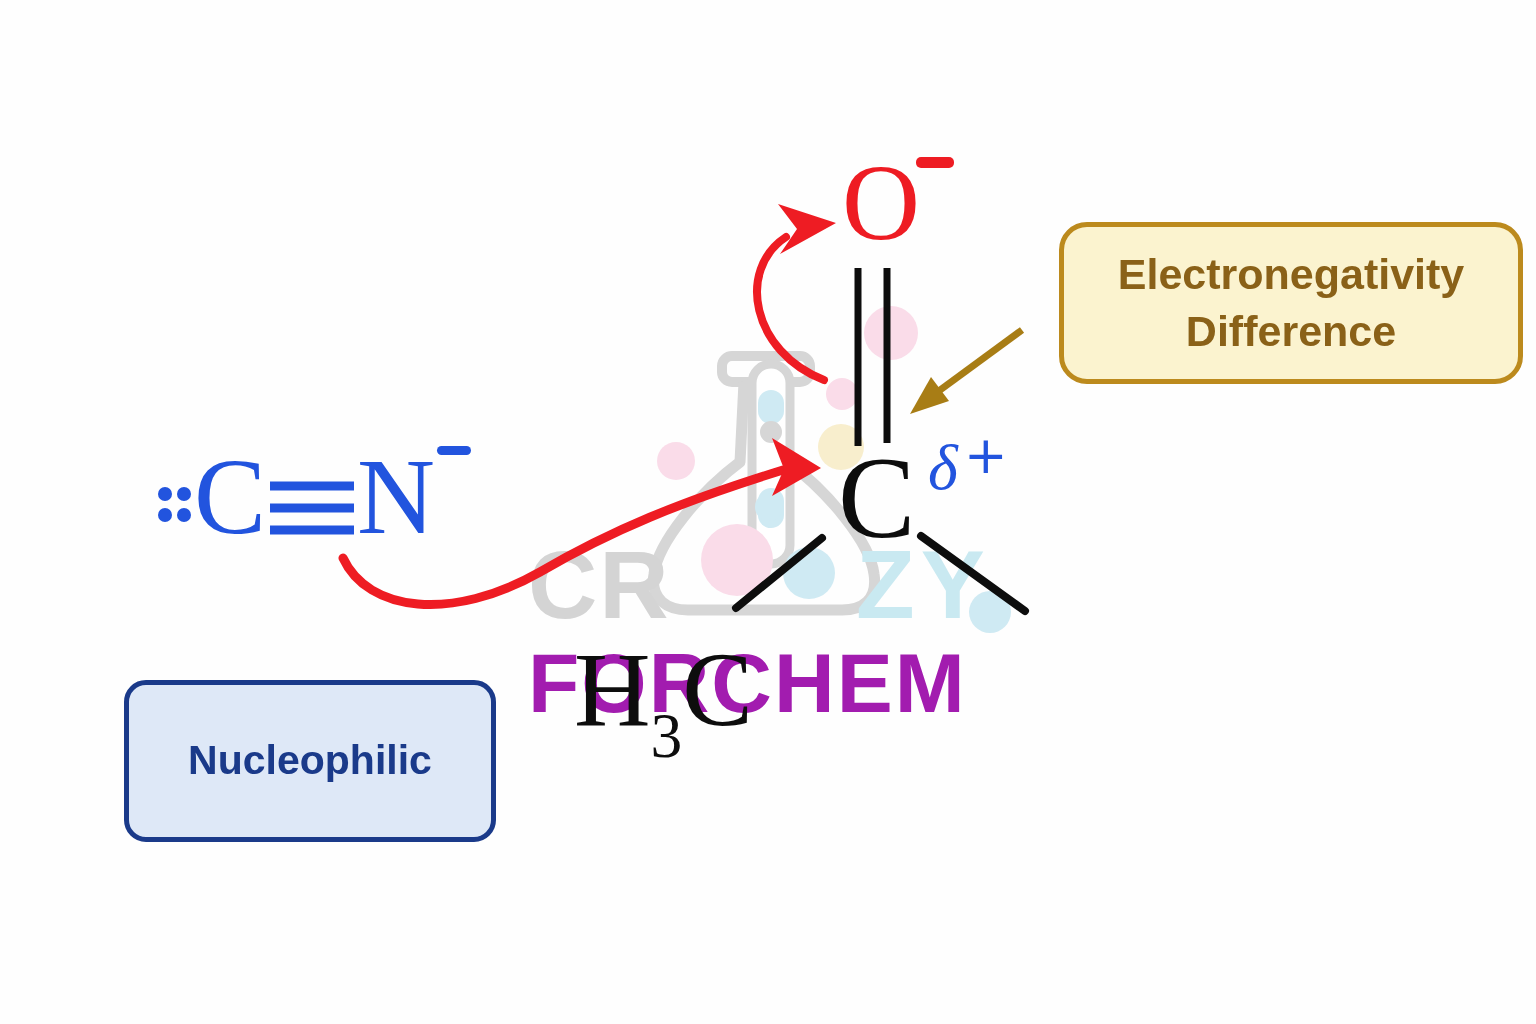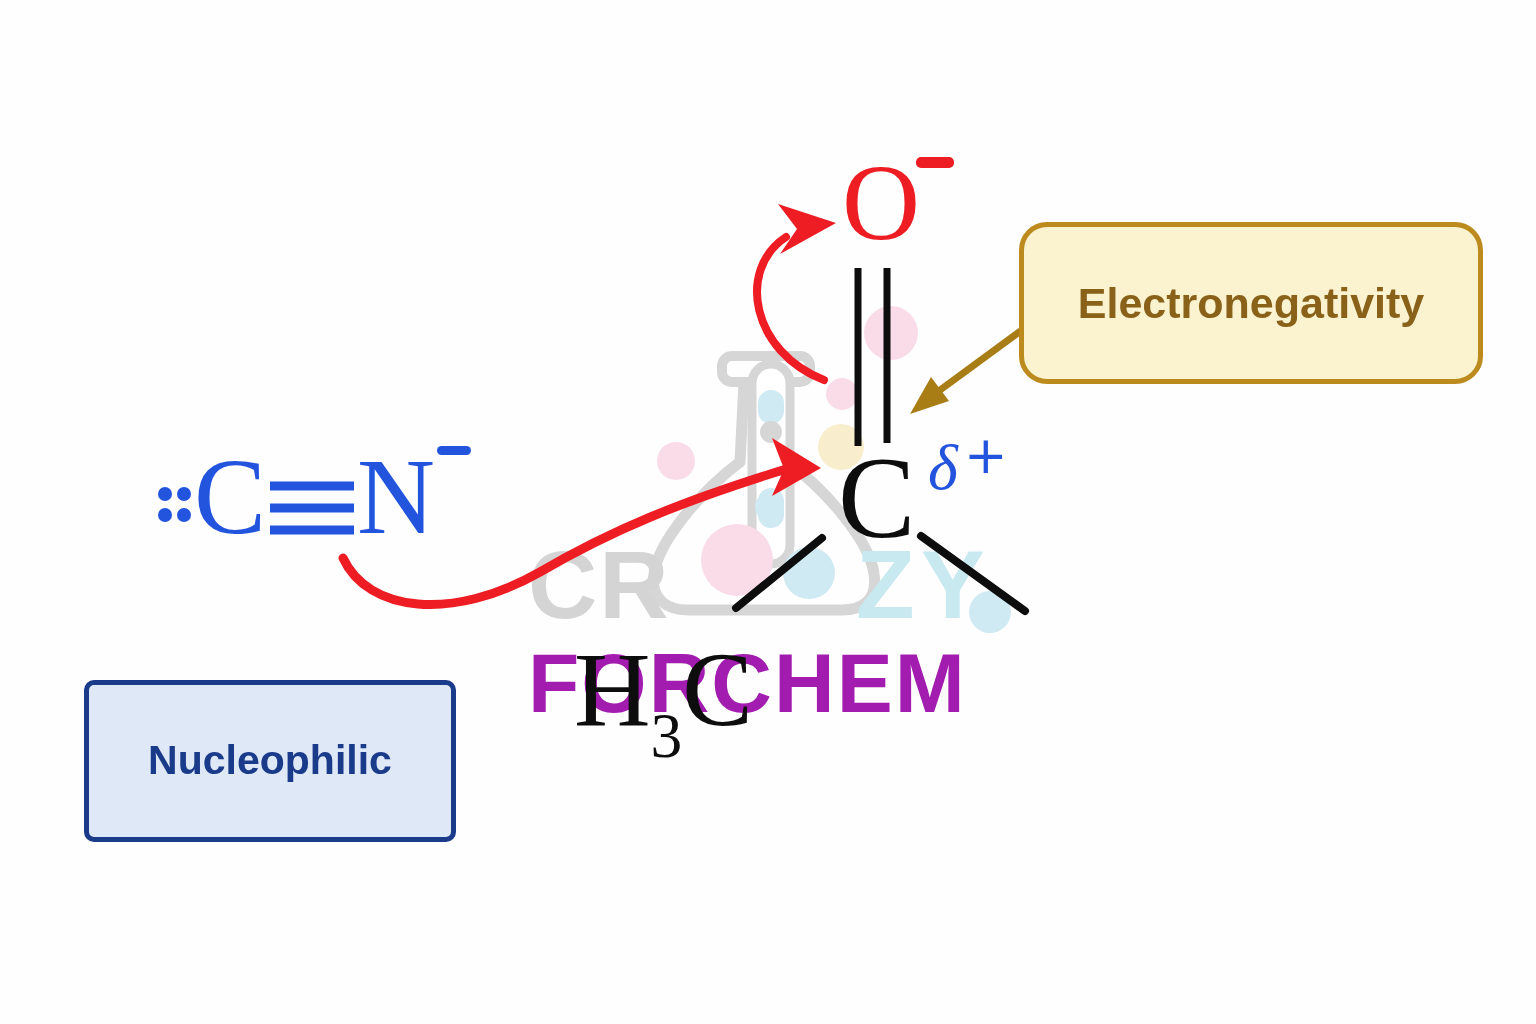--- a/index.html
+++ b/index.html
@@ -25,29 +25,29 @@
   .sub{font-size:0.6em;position:relative;top:0.5em;}
   #cn-c{left:194px;top:443px;font-size:108px;color:#2254de;}
   #cn-n{left:357px;top:443px;font-size:108px;color:#2254de;}
   
   .charge-bar{position:absolute;font-size:0;border-radius:5px;z-index:4;}
   #o-minus{left:916px;top:157px;width:38px;height:11px;background:#ee1c23;}
   #cn-minus{left:437px;top:446px;width:34px;height:9px;background:#2254de;}
   
   .callout{
     position:absolute;box-sizing:border-box;display:flex;flex-direction:column;
-    align-items:center;justify-content:center;text-align:center;font-weight:bold;z-index:5;
+    align-items:center;justify-content:center;text-align:center;font-weight:bold;z-index:5;margin-left:40px;
   }
   #electro-box{
     left:1019px;top:222px;width:464px;height:162px;background:#fbf3cf;
     border:5px solid #bc8a1d;border-radius:28px;color:#8a6118;font-size:43px;line-height:1.32;
   }
   #nucleo-box{
     left:84px;top:680px;width:372px;height:162px;background:#dee8f7;
-    border:5px solid #1a3a8a;border-radius:10px;color:#1a3a8a;font-size:41px;line-height:1.5;
+    border:5px solid #1a3a8a;border-radius:22px;color:#1a3a8a;font-size:41px;line-height:1.5;
   }
 </style>
 </head>
 <body>
 
 <div id="scene">
 
   <svg width="1536" height="1024" viewBox="0 0 1536 1024" style="z-index:0">
     <rect x="722" y="356" width="88" height="26" rx="10" fill="none" stroke="#d6d6d6" stroke-width="10"></rect>
     <path d="M 744 382 L 740 462 C 700 492 658 542 654 574 C 650 600 668 610 688 610 L 842 610 C 862 610 878 600 874 574 C 870 542 828 492 788 462 L 784 382" fill="none" stroke="#d6d6d6" stroke-width="11" stroke-linejoin="round"></path>
@@ -105,19 +105,20 @@
 
   <span class="abs chem" id="h3c"><span>H</span><span class="sub">3</span><span>C</span></span>
 
 
   <span class="abs chem" id="cn-c">C</span>
   <span class="abs chem" id="cn-n">N</span>
   <span class="charge-bar" id="cn-minus">−</span>
 
   <div class="callout" id="electro-box">
     <span>Electronegativity</span>
+    <span>Difference</span>
   </div>
 
   <div class="callout" id="nucleo-box">
     <span>Nucleophilic</span>
   </div>
 
 </div>
 
 </body></html>

